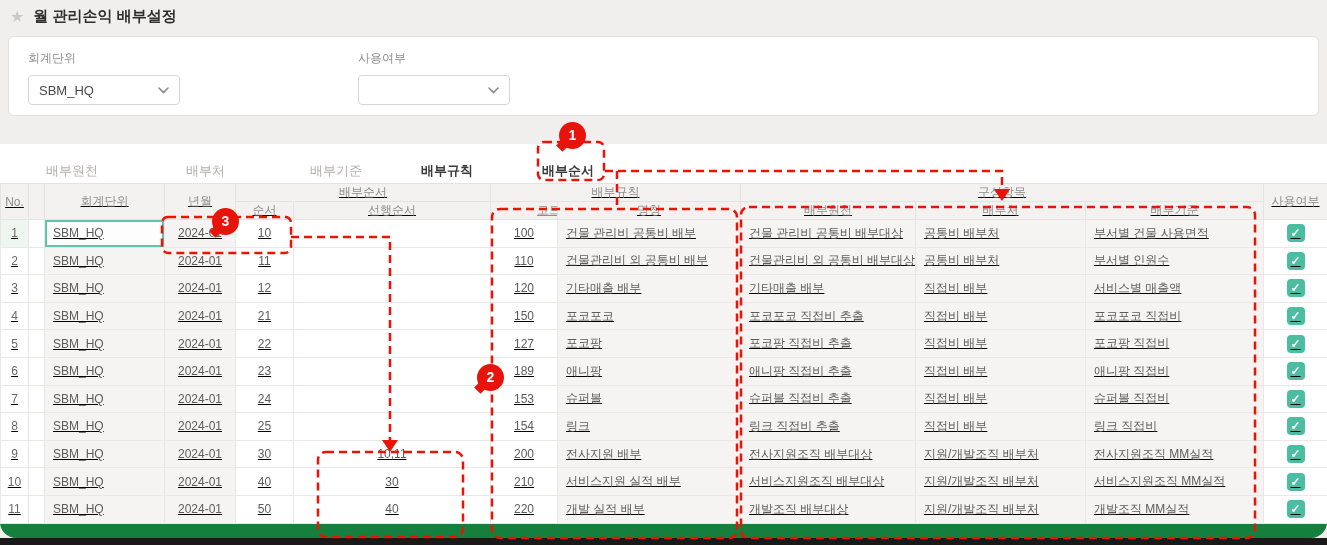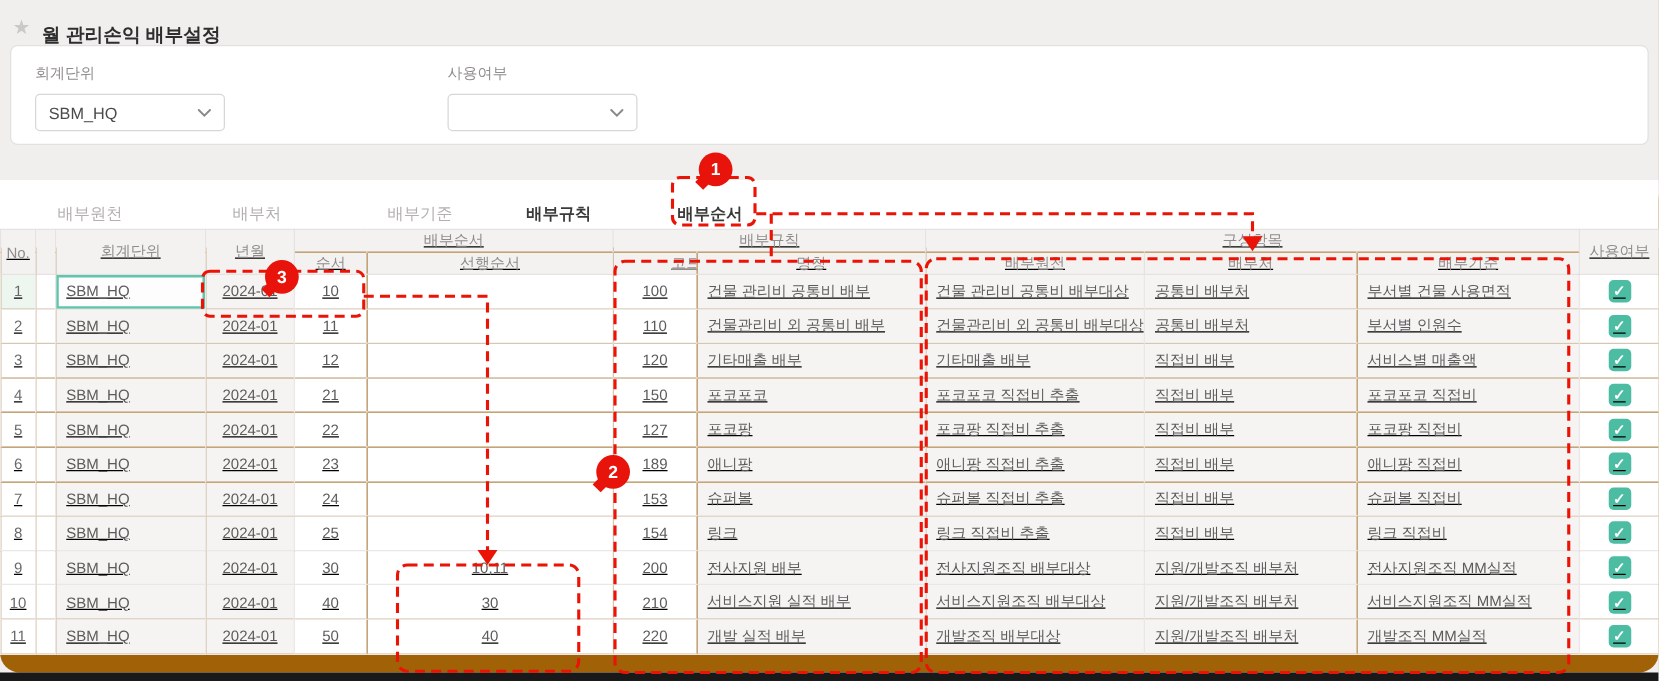--- a/index.html
+++ b/index.html
@@ -2,37 +2,37 @@
 <html><head>
 <meta charset="utf-8">
 <style>
   * { box-sizing: border-box; margin: 0; padding: 0; }
   body { font-family: "Liberation Sans", sans-serif; background:#f1efee; }
   .page { position:relative; width:1327px; height:545px; background:#f1efee; overflow:hidden; }
 
   
   .titlebar { position:absolute; left:10px; top:7px; display:flex; align-items:center; gap:9px; }
   .star { color:#cbc9c7; font-size:16px; line-height:1; }
-  .page-title { font-size:15px; font-weight:700; color:#2e2e2e;margin-top:12px; }
+  .page-title { font-size:15px; font-weight:700; color:#2e2e2e; }
 
   
   .filter-card { position:absolute; left:8px; top:36px; width:1311px; height:80px;
     background:#fff; border:1px solid #e3e1df; border-radius:6px; }
   .field { position:absolute; top:13px; width:152px; }
   .field .flabel { display:block; font-size:12px; color:#8f8d8c; margin-bottom:8px; }
   .field.month .flabel { color:#3fbfa8; }
   .control { height:30px; border:1px solid #d9d7d5; border-radius:4px; background:#fff;
     display:flex; align-items:center; justify-content:space-between; padding:0 10px;
     font-size:13px; color:#4a4a4a; }
   .f-unit { left:19px; } .f-month { left:184px; } .f-used { left:349px; }
   .chev { width:11px; height:7px; flex:none; }
   .cal { width:16px; height:16px; flex:none; }
 
   
-  .table-card { position:absolute; left:0; top:144px; width:1327px; height:394px; background:#a16207;border-radius:16px; }
+  .table-card { position:absolute; left:0; top:144px; width:1327px; height:394px; background:#15803d;border-radius:16px; }
   .tabs { position:absolute; left:0; top:0; width:100%; height:54px; background:#fff; }
   .tab { position:absolute; top:18px; font-size:13px; color:#b3b0ae; cursor:pointer; white-space:nowrap; }
   .tab.bold { color:#3a3a3a; font-weight:700; }
   .tab-underline { position:absolute; left:517px; top:44px; width:117px; height:3px; background:#27af94; }
 
   
   table.grid { position:absolute; left:0; top:39px; width:1327px; border-collapse:collapse; table-layout:fixed;text-decoration:underline; }
   .grid th { background:#f4f2f1; color:#8f8c8b; font-weight:400; font-size:12px;
     border:1px solid #e5e2e1; height:18px; padding:0; text-align:center; white-space:nowrap; overflow:hidden; }
   .grid th.u { text-decoration:underline;padding-left:46px; }

